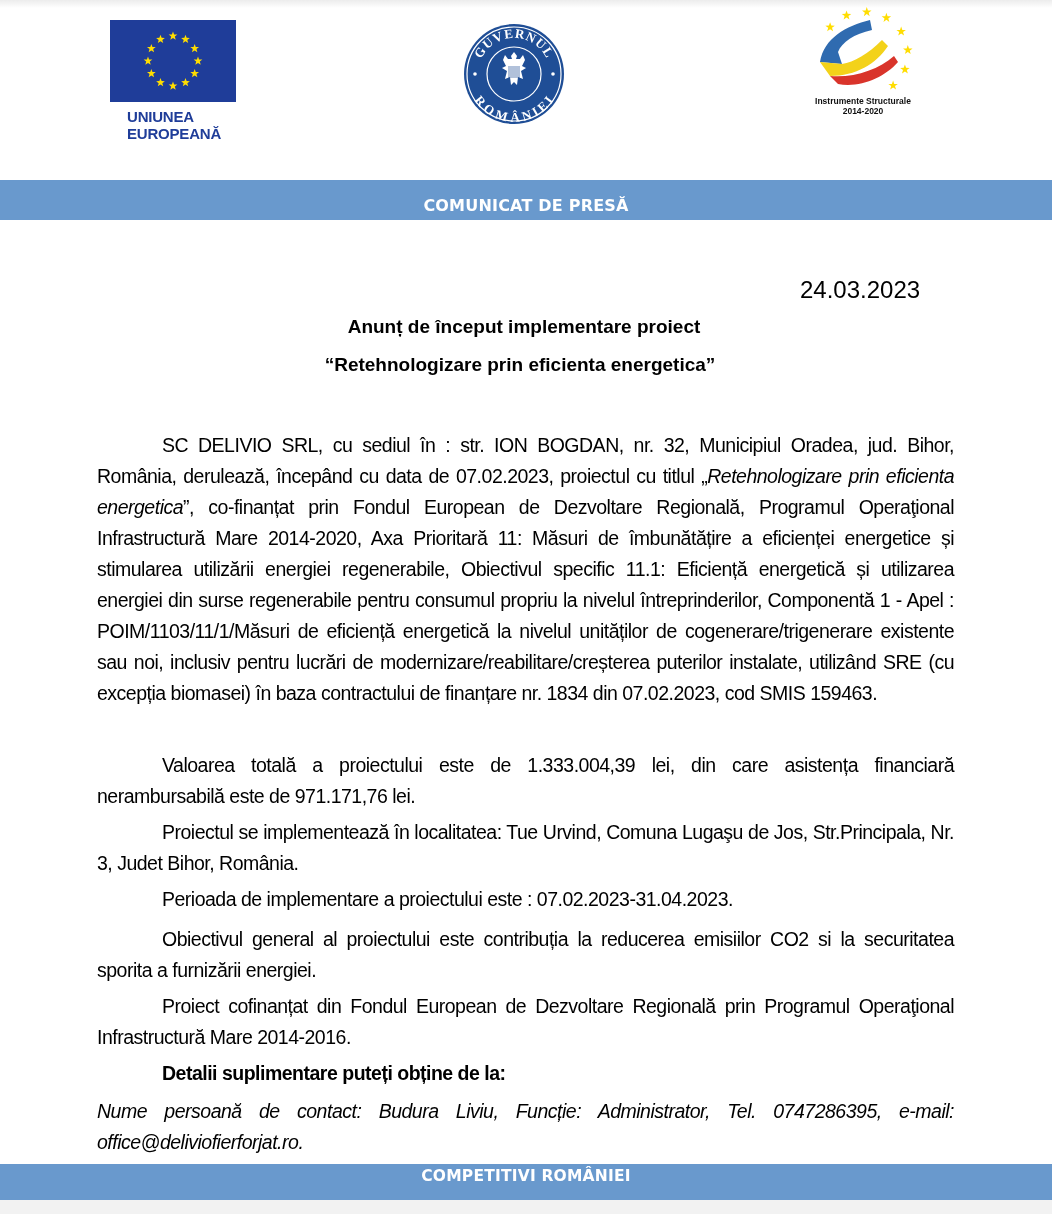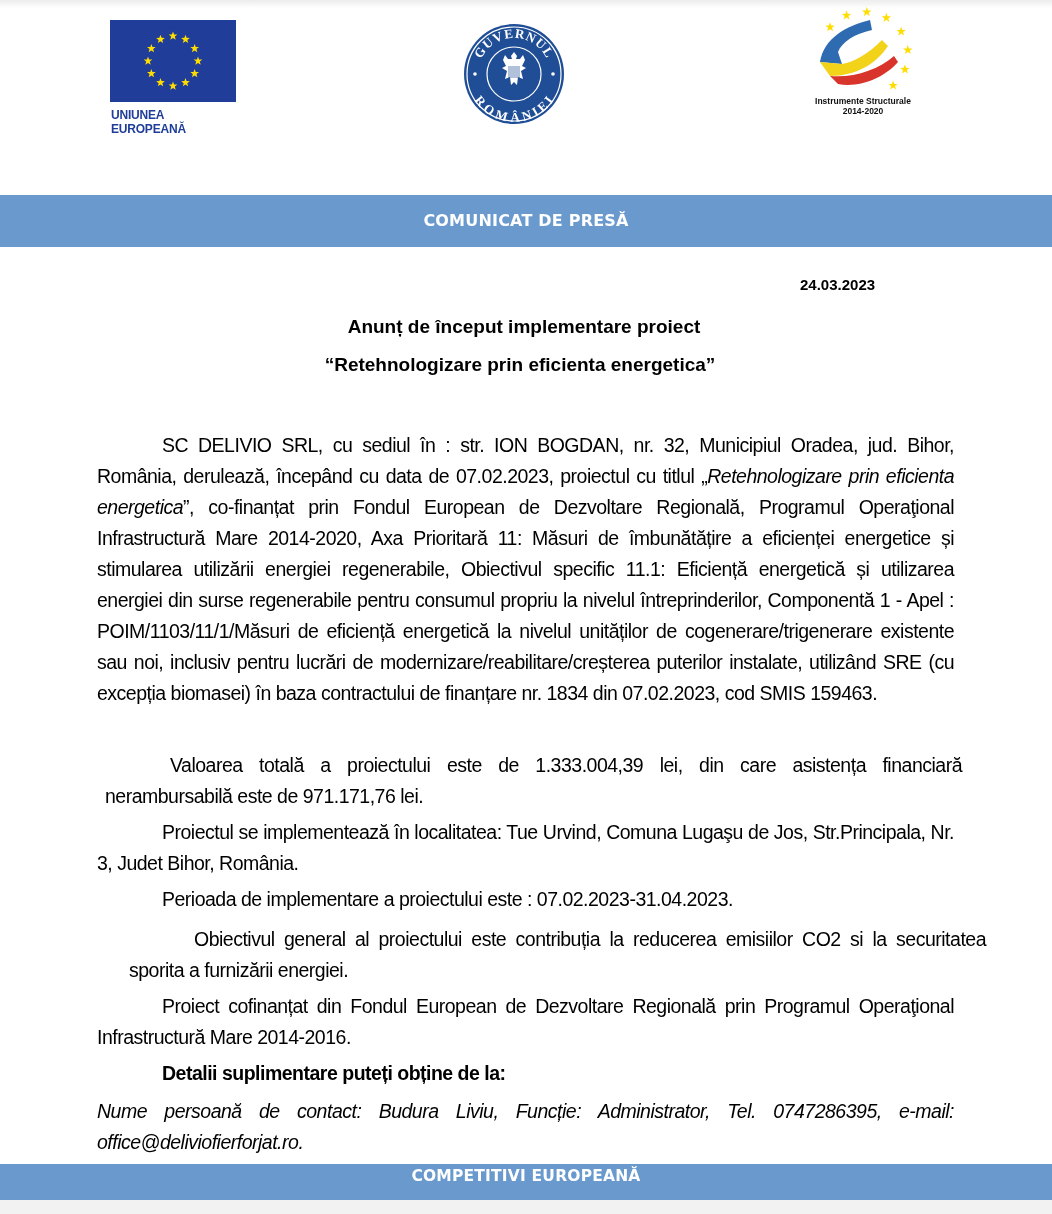--- a/index.html
+++ b/index.html
@@ -6,45 +6,45 @@
     body {
       width: 1052px; height: 1214px; overflow: hidden; position: relative;
       background: #ffffff; color: #000;
       font-family: "Liberation Sans", sans-serif;
     }
     .topshade { position:absolute; left:0; top:0; width:1052px; height:8px;
       background: linear-gradient(#ececec, #ffffff); }
     .logo { position:absolute; }
     .eu-logo { left:110px; top:20px; width:126px; height:100px; }
     .eu-flag { width:126px; height:82px; background:#1f3d99; position:relative; }
-    .eu-caption { font-size:12px; font-weight:bold; color:#1f3d99; margin-top:6px; margin-left:1px; letter-spacing:-0.2px; }
+    .eu-caption { font-size:15px; font-weight:bold; color:#1f3d99; margin-top:6px; margin-left:17px; letter-spacing:-0.2px; }
     .gov-logo { left:462px; top:22px; width:104px; height:104px; }
     .is-logo { left:798px; top:4px; width:130px; height:130px; }
     .is-caption { position:absolute; left:0; top:92px; width:130px; text-align:center;
       font-size:8.5px; font-weight:bold; line-height:10px; color:#111; }
     .band {
       position:absolute; left:0; width:1052px; background:#6999cd; color:#ffffff;
       font-family: "DejaVu Sans", sans-serif; font-weight:bold; text-align:center;
       letter-spacing:0.2px;
     }
-    .band-top { top:195px; height:52px; line-height:52px; font-size:16px; }
+    .band-top { top:180px; height:40px; line-height:52px; font-size:16px; }
     .band-bottom { top:1164px; height:36px; line-height:24px; font-size:15.5px; }
     .footer-grey { position:absolute; left:0; top:1200px; width:1052px; height:14px; background:#f2f2f2; }
-    .date { position:absolute; left:800px; top:276px; font-size:15px;font-weight:bold; }
+    .date { position:absolute; left:800px; top:276px; font-size:24px; }
     .title { position:absolute; left:0; width:1052px; text-align:center; font-weight:bold; font-size:19px; }
     .title1 { top:316px; left:-2px; }
     .title2 { top:354px; left:-6px; }
     .body { position:absolute; left:97px; width:857px; font-size:19.5px; line-height:31px;
       letter-spacing:-0.5px; }
     .body p { margin:0; text-align:justify; text-indent:65px; }
     .p1 { top:430px; }
-    .p2 { top:750px;margin-left:8px; }
+    .p2 { top:750px; }
     .p3 { top:817px; }
     .p4 { top:884px; }
-    .p5 { top:924px;margin-left:32px; }
+    .p5 { top:924px; }
     .p6 { top:991px; }
     .p7 { top:1058px; }
     .p8 { top:1096px;font-style:italic; }
     .p8 p { text-indent:0; }
     .bold { font-weight:bold; }
     .ital { font-style:italic; }
   </style>
 </head>
 <body>
 
@@ -143,14 +143,14 @@
 <div class="body p6">
   <p>Proiect cofinanțat din Fondul European de Dezvoltare Regională prin Programul Operaţional Infrastructură Mare 2014-2016.</p>
 </div>
 <div class="body p7">
   <p class="bold">Detalii suplimentare puteți obține de la:</p>
 </div>
 <div class="body p8">
   <p>Nume persoană de contact: Budura Liviu, Funcție: Administrator, Tel. 0747286395, e-mail: office@deliviofierforjat.ro.</p>
 </div>
 
-<div class="band band-bottom">COMPETITIVI EUROPEANĂ</div>
+<div class="band band-bottom">COMPETITIVI ROMÂNIEI</div>
 <div class="footer-grey"></div>
 
 </body></html>

